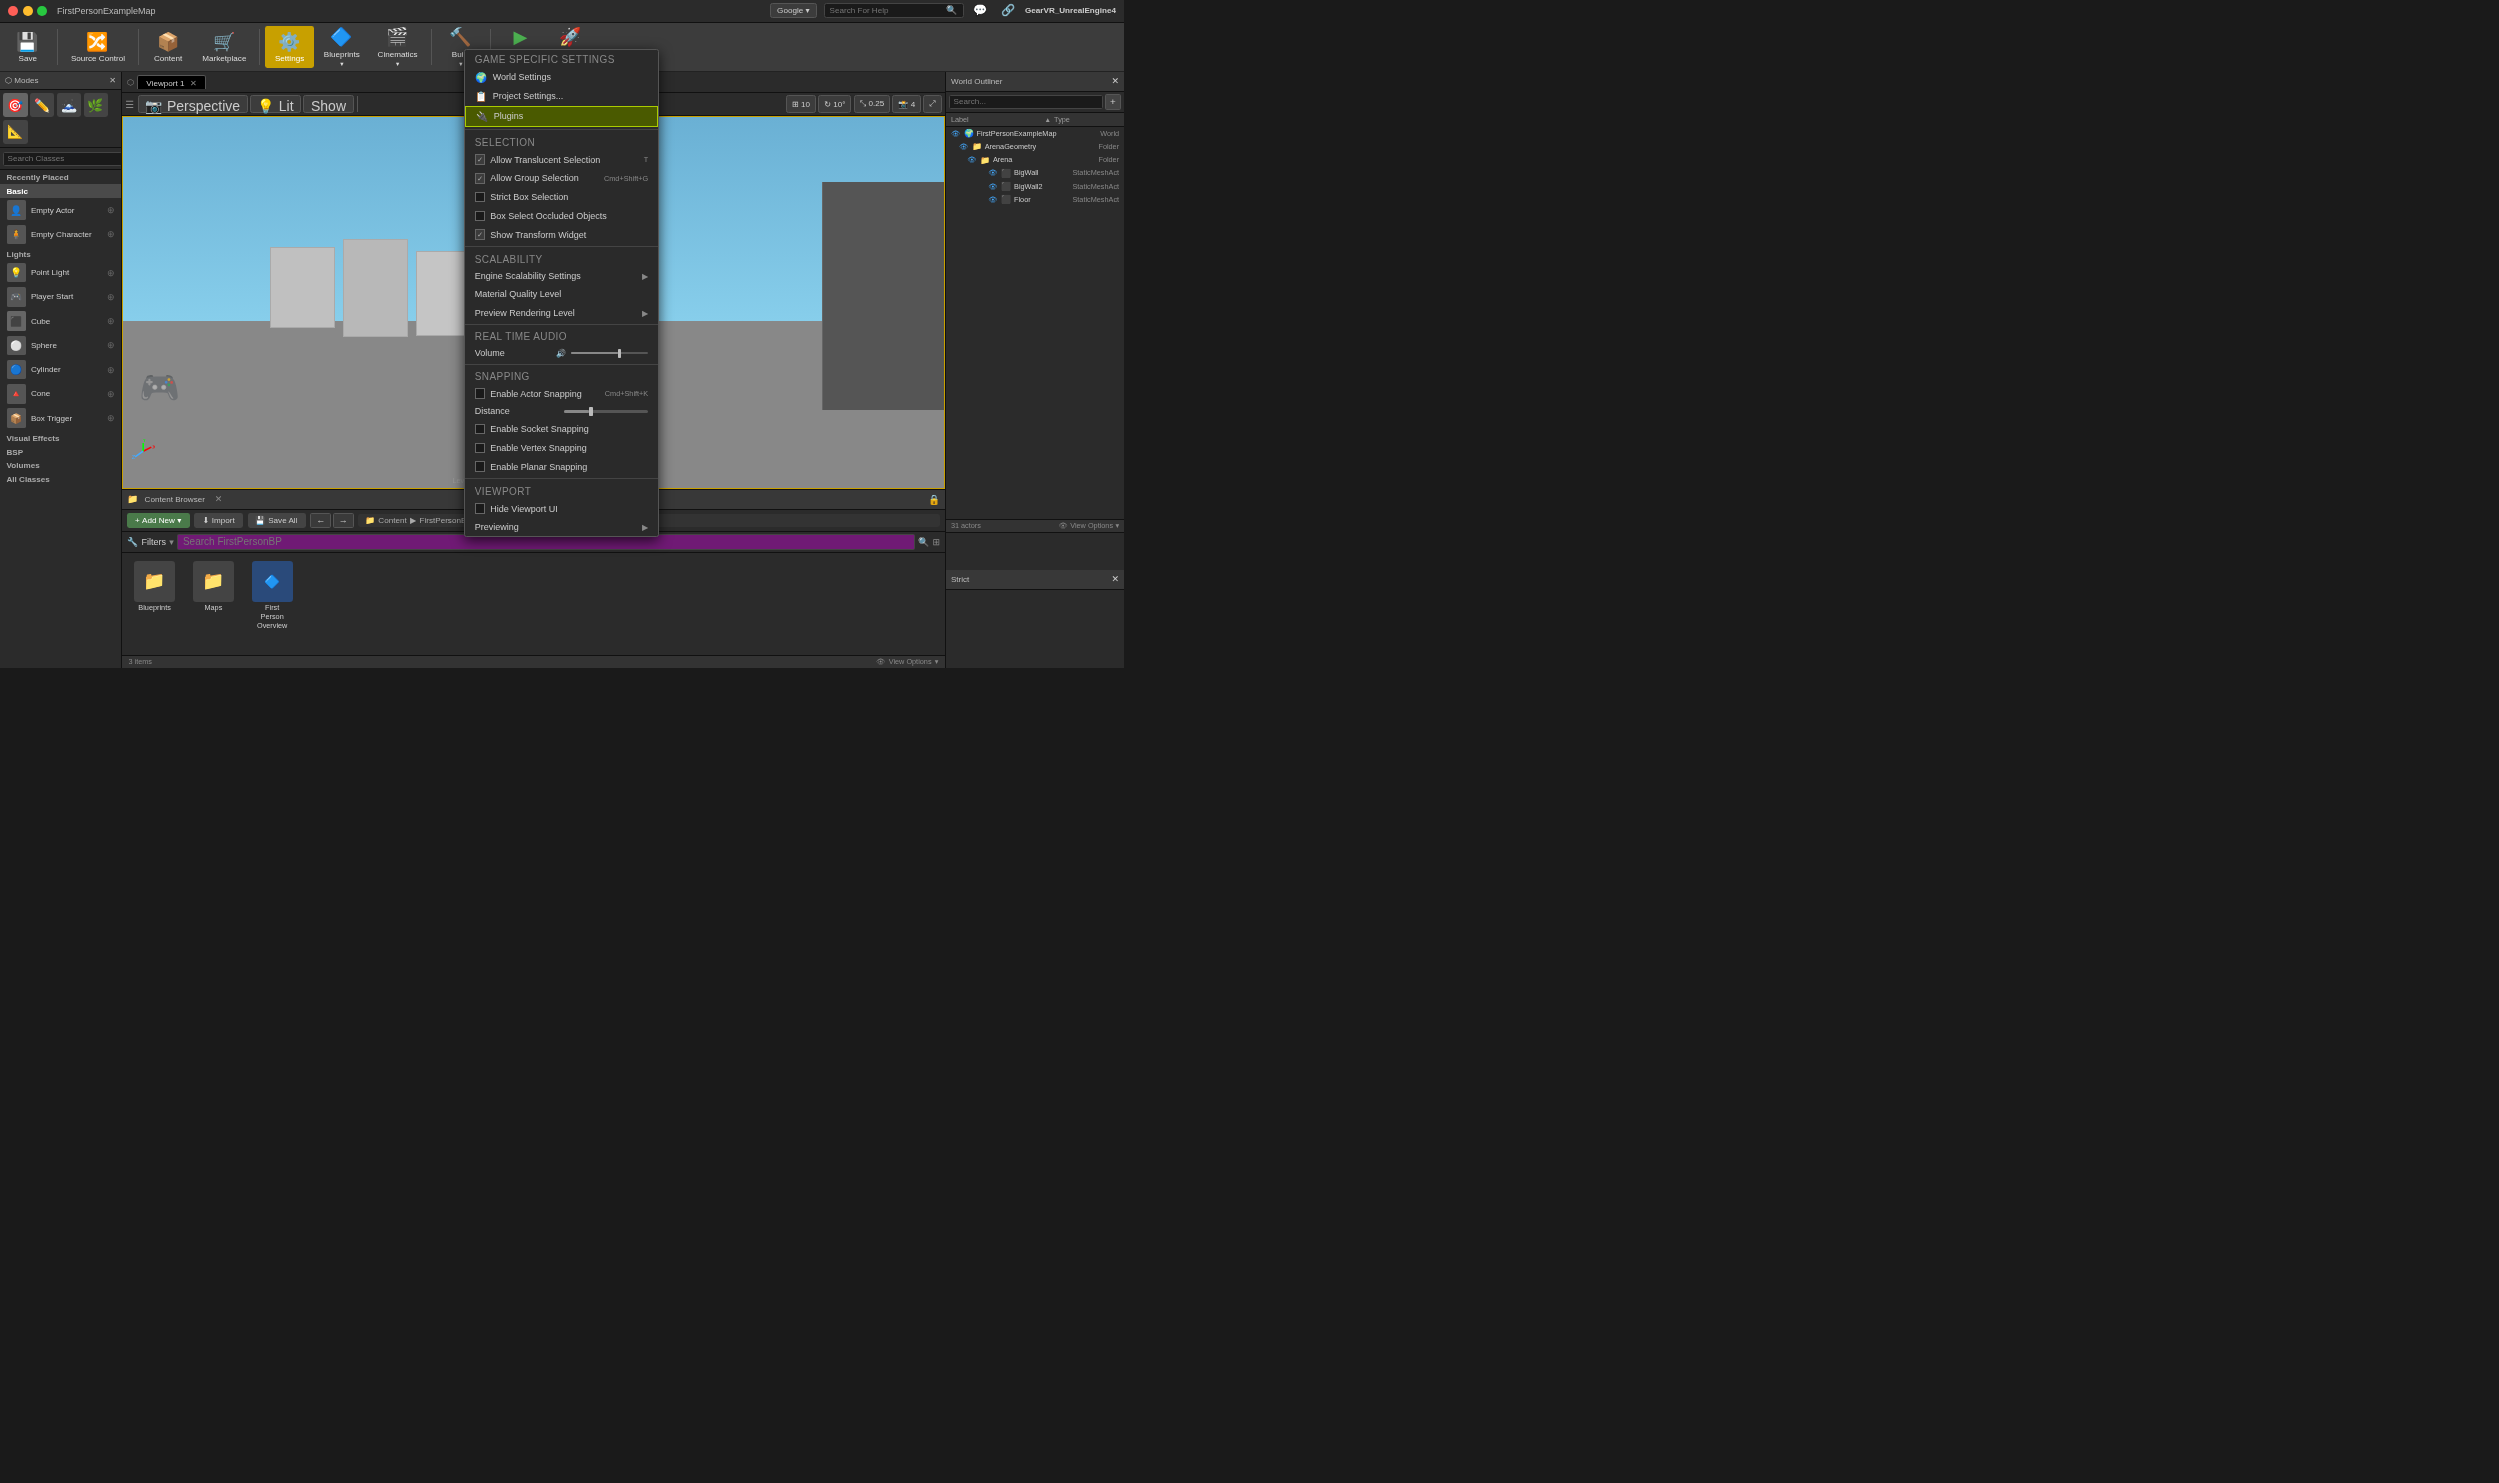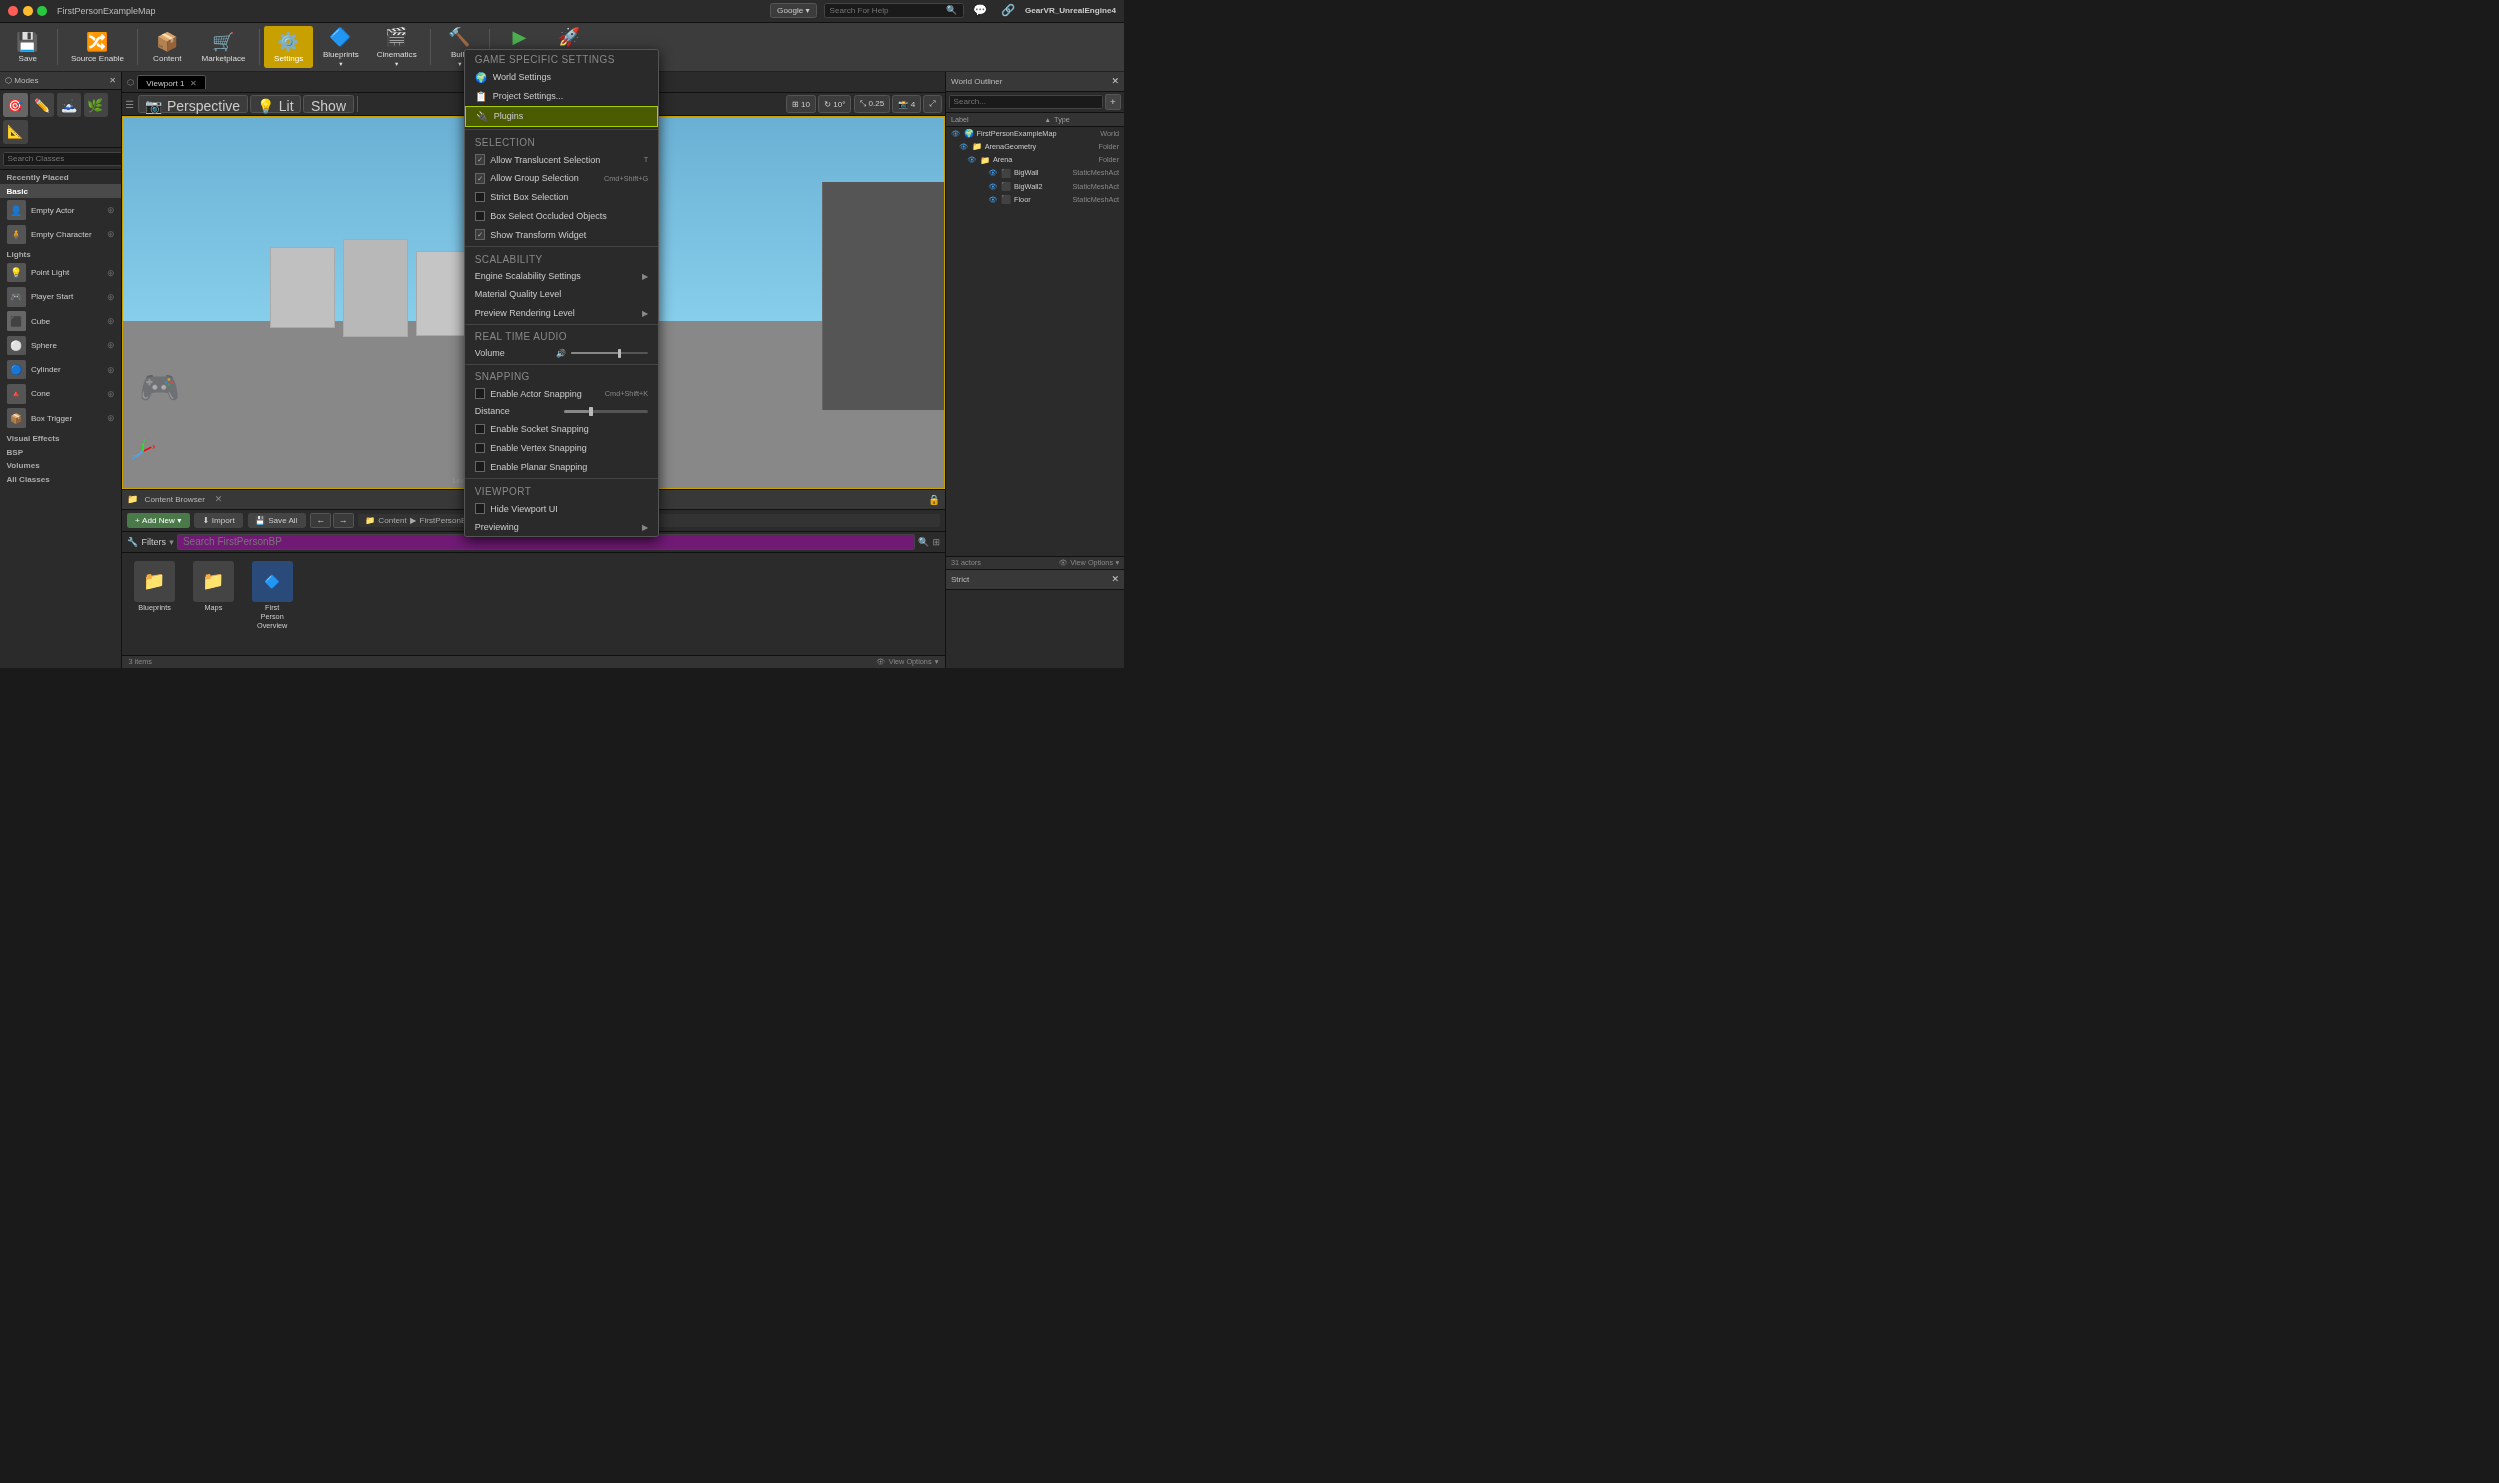--- a/index.html
+++ b/index.html
@@ -339,20 +339,21 @@
       color: #888;
     }
 
     
     #right-sidebar {
       width: 179px;
       background: #2b2b2b;
       border-left: 0.8px solid #111;
       display: flex;
       flex-direction: column;
+      gap: 37px;
     }
     #wo-panel {
       flex: 1;
       display: flex;
       flex-direction: column;
       border-bottom: 0.8px solid #111;
     }
     #wo-header {
       display: flex;
       align-items: center;
@@ -587,21 +588,21 @@
 </div>
 
 <div id="toolbar">
   <div class="toolbar-btn">
     <span class="toolbar-icon">💾</span>
     <span>Save</span>
   </div>
   <div class="toolbar-separator"></div>
   <div class="toolbar-btn">
     <span class="toolbar-icon">🔀</span>
-    <span>Source Enable</span>
+    <span>Source Control</span>
   </div>
   <div class="toolbar-separator"></div>
   <div class="toolbar-btn">
     <span class="toolbar-icon">📦</span>
     <span>Content</span>
   </div>
   <div class="toolbar-btn">
     <span class="toolbar-icon">🛒</span>
     <span>Marketplace</span>
   </div>

